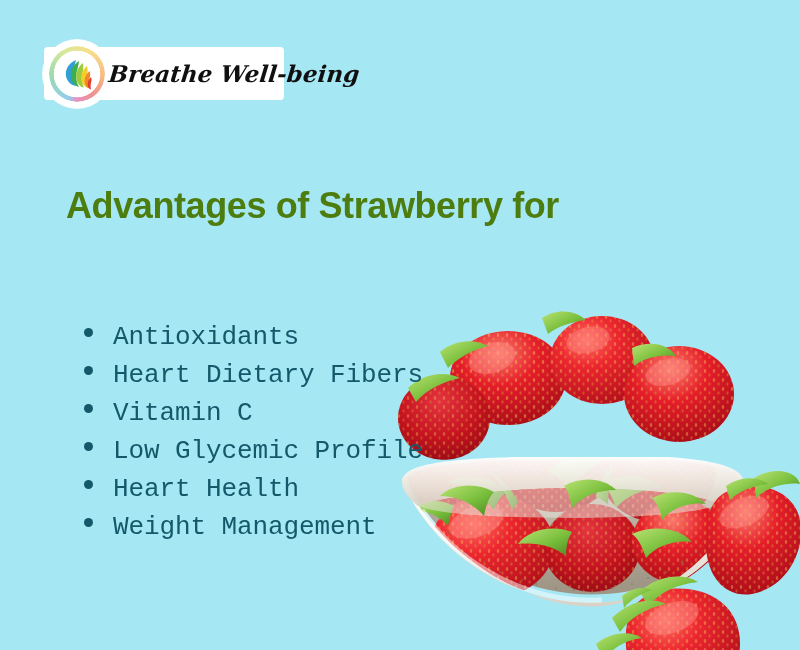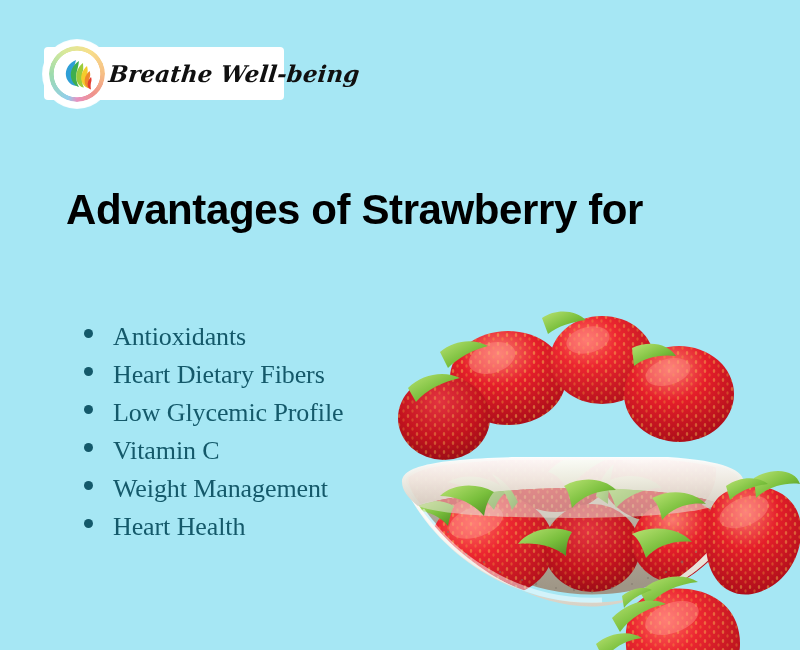--- a/index.html
+++ b/index.html
@@ -88,23 +88,23 @@
     white-space: nowrap;
     transform: skewX(-6deg);
   }
 
   
   .title {
     position: absolute;
     left: 66px;
     top: 152px;
     width: 660px;
-    color: #000000;
+    color: #4d7c0f;
     font-family: "Liberation Sans", sans-serif;
-    font-size: 42px;
+    font-size: 36px;
     font-weight: bold;
     line-height: 60px;
     letter-spacing: -0.4px;
   }
   .title-line { display: block; }
 
   
   .benefits {
     position: absolute;
     left: 84px;
@@ -112,21 +112,21 @@
     margin: 0;
     padding: 0;
     list-style: none;
     z-index: 6;
   }
   .benefit-item {
     display: flex;
     align-items: baseline;
     height: 38px;
     color: #14596a;
-    font-family: Liberation Serif, serif;
+    font-family: Liberation Mono, monospace;
     font-size: 26px;
     font-weight: normal;
     letter-spacing: -0.1px;
     white-space: nowrap;
   }
   .benefit-bullet {
     width: 9px;
     height: 9px;
     min-width: 9px;
     border-radius: 50%;
@@ -179,33 +179,33 @@
     <li class="benefit-item">
       <span class="benefit-bullet"></span>
       <span>Antioxidants</span>
     </li>
     <li class="benefit-item">
       <span class="benefit-bullet"></span>
       <span>Heart Dietary Fibers</span>
     </li>
     <li class="benefit-item">
       <span class="benefit-bullet"></span>
+      <span>Vitamin C</span>
+    </li>
+    <li class="benefit-item">
+      <span class="benefit-bullet"></span>
       <span>Low Glycemic Profile</span>
     </li>
     <li class="benefit-item">
       <span class="benefit-bullet"></span>
-      <span>Vitamin C</span>
+      <span>Heart Health</span>
     </li>
     <li class="benefit-item">
       <span class="benefit-bullet"></span>
       <span>Weight Management</span>
-    </li>
-    <li class="benefit-item">
-      <span class="benefit-bullet"></span>
-      <span>Heart Health</span>
     </li>
   </ul>
 
   <div class="photo">
     <svg viewBox="0 0 404 354" width="404" height="354" aria-hidden="true">
       <defs>
         <radialGradient id="berry" cx="35%" cy="28%" r="78%">
           <stop offset="0%" stop-color="#ff6b63"></stop>
           <stop offset="38%" stop-color="#ec2630"></stop>
           <stop offset="100%" stop-color="#b20f1b"></stop>

